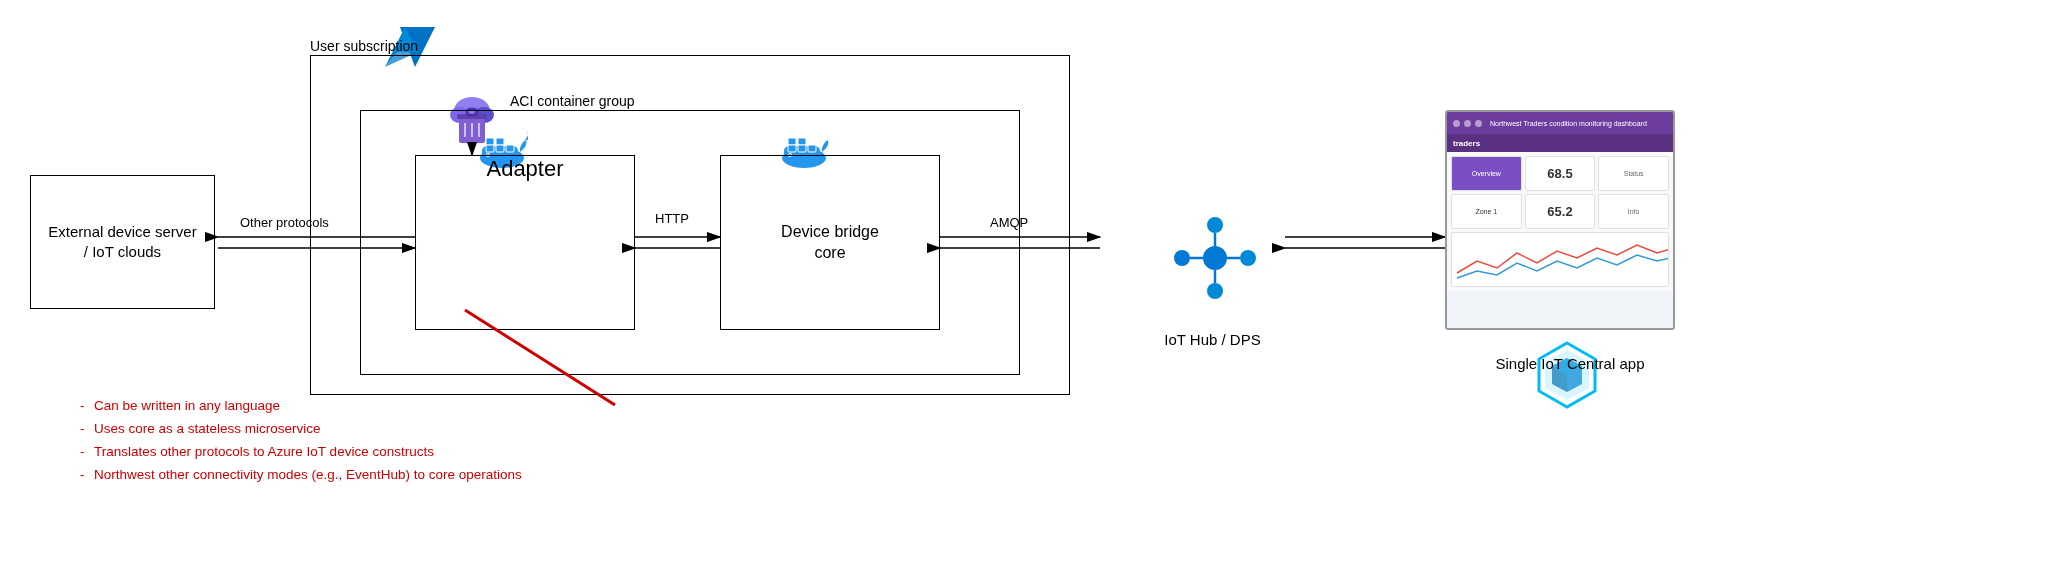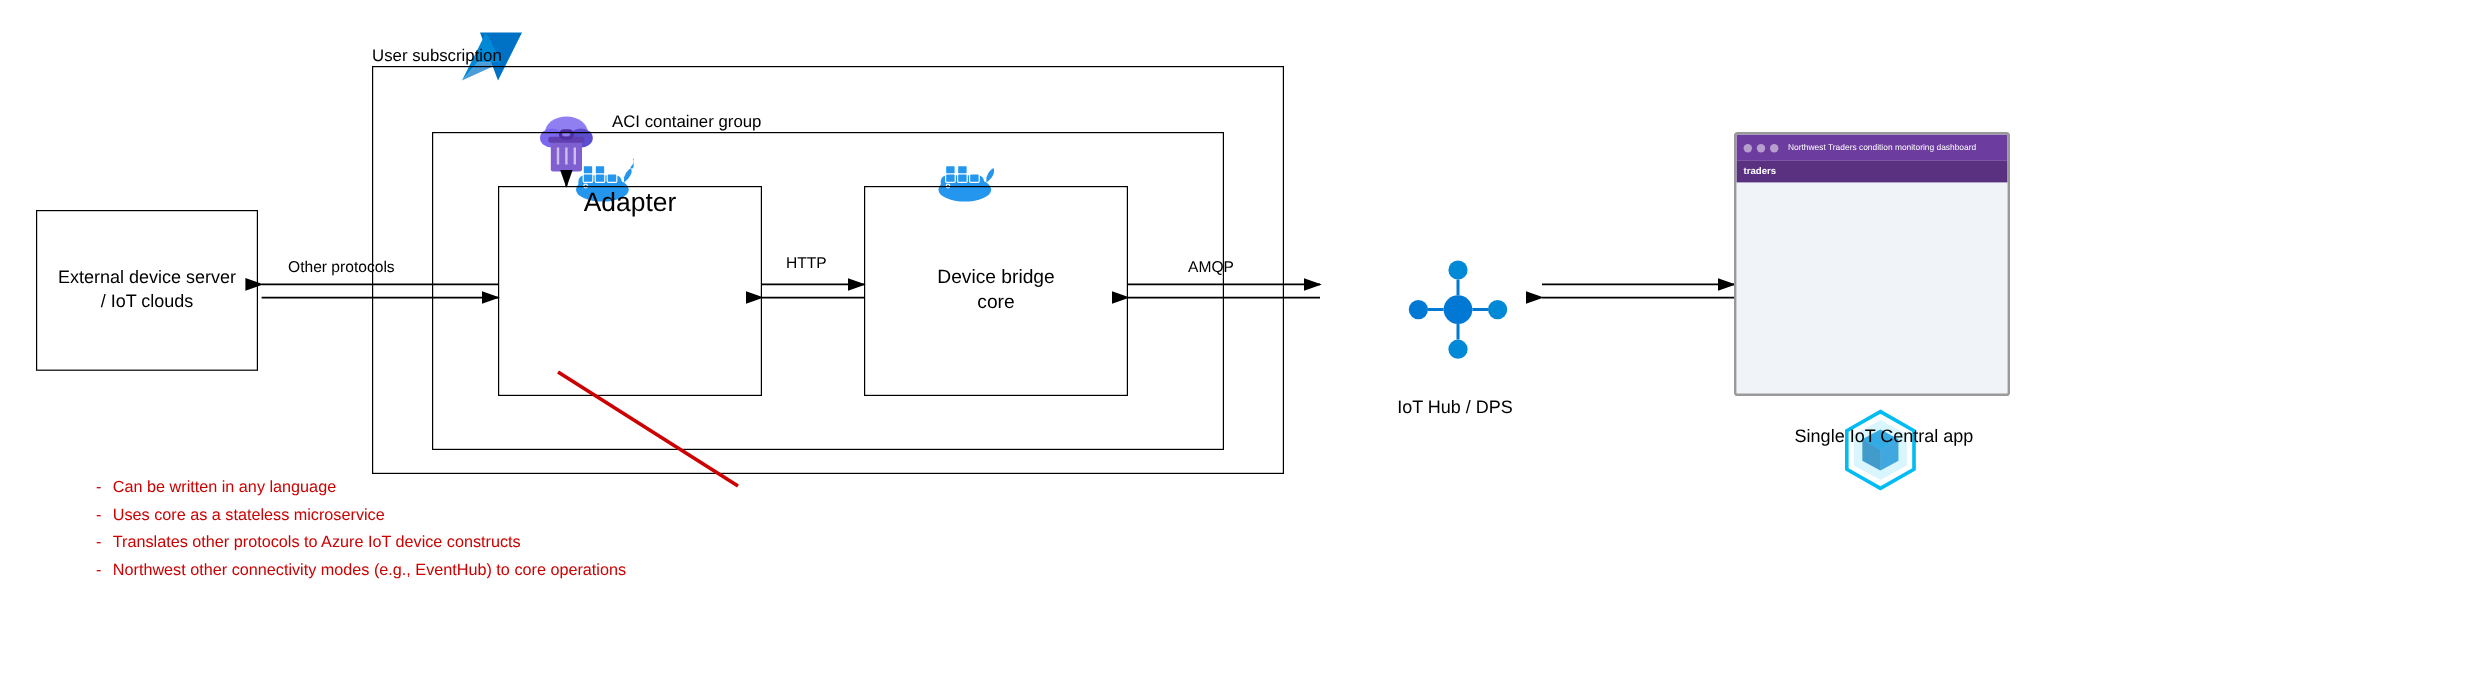--- a/index.html
+++ b/index.html
@@ -235,21 +235,21 @@
       width: 7px;
       height: 7px;
       border-radius: 50%;
       background: rgba(255,255,255,0.5);
     }
 
     .dashboard-header {
       background: #5a3080;
       height: 18px;
       display: flex;
-      align-items: flex-start;
+      align-items: center;
       padding: 4px 6px;
     }
 
     .dashboard-body {
       padding: 4px;
       display: flex;
       flex-direction: column;
       gap: 3px;
       background: #f8f9fa;
     }
@@ -450,20 +450,43 @@
   <div class="dashboard-mockup">
     <div class="dashboard-topbar">
       <div class="dash-dot"></div>
       <div class="dash-dot"></div>
       <div class="dash-dot"></div>
       <span style="color:white;font-size:7px;margin-left:4px;">Northwest Traders condition monitoring dashboard</span>
     </div>
     <div class="dashboard-header">
       <span style="color:white;font-size:8px;font-weight:bold;">traders</span>
     </div>
+    <div class="dashboard-body">
+      <div class="dash-row">
+        <div class="dash-card purple" style="font-size:7px;">Overview</div>
+        <div class="dash-card">
+          <span class="dash-number">68.5</span>
+        </div>
+        <div class="dash-card" style="font-size:7px;color:#666;">Status</div>
+      </div>
+      <div class="dash-row">
+        <div class="dash-card" style="font-size:7px;">Zone 1</div>
+        <div class="dash-card">
+          <span class="dash-number">65.2</span>
+        </div>
+        <div class="dash-card" style="font-size:7px;color:#666;">Info</div>
+      </div>
+      <div class="dash-chart">
+        <svg width="222" height="55" xmlns="http://www.w3.org/2000/svg">
+
+          <polyline points="5,40 25,28 45,35 65,20 85,30 105,18 125,25 145,15 165,22 185,12 205,20 222,15" fill="none" stroke="#e74c3c" stroke-width="1.5"></polyline>
+          <polyline points="5,45 25,38 45,42 65,30 85,38 105,28 125,35 145,25 165,32 185,22 205,28 222,24" fill="none" stroke="#3498db" stroke-width="1.5"></polyline>
+        </svg>
+      </div>
+    </div>
   </div>
 
   <div class="hex-icon">
     <svg viewBox="0 0 70 70" xmlns="http://www.w3.org/2000/svg">
       <polygon points="35,3 63,19 63,51 35,67 7,51 7,19" fill="none" stroke="#00BCF2" stroke-width="3"></polygon>
       <polygon points="35,10 57,22 57,48 35,60 13,48 13,22" fill="#00BCF2" opacity="0.15"></polygon>
 
       <polygon points="35,18 50,26 50,44 35,52 20,44 20,26" fill="#00BCF2" opacity="0.4"></polygon>
       <polygon points="35,18 50,26 35,35 20,26" fill="#0089D6" opacity="0.6"></polygon>
       <polygon points="35,35 50,26 50,44 35,52" fill="#0072C6" opacity="0.5"></polygon>

